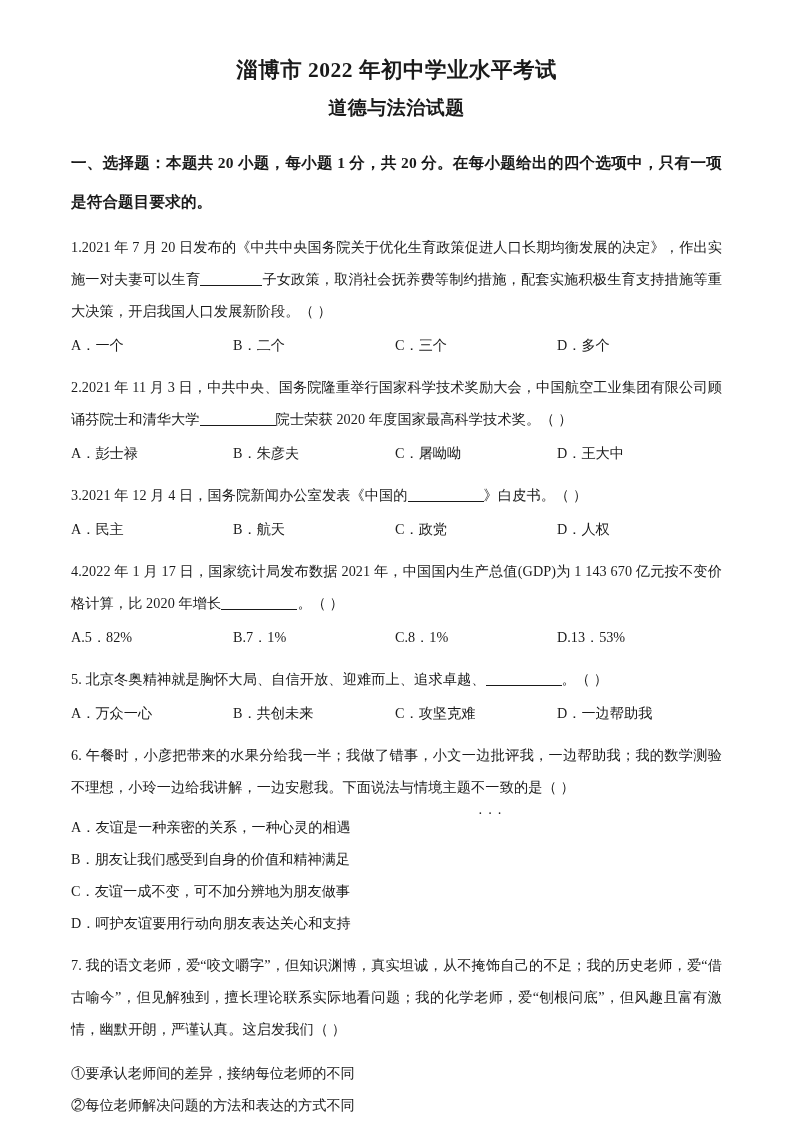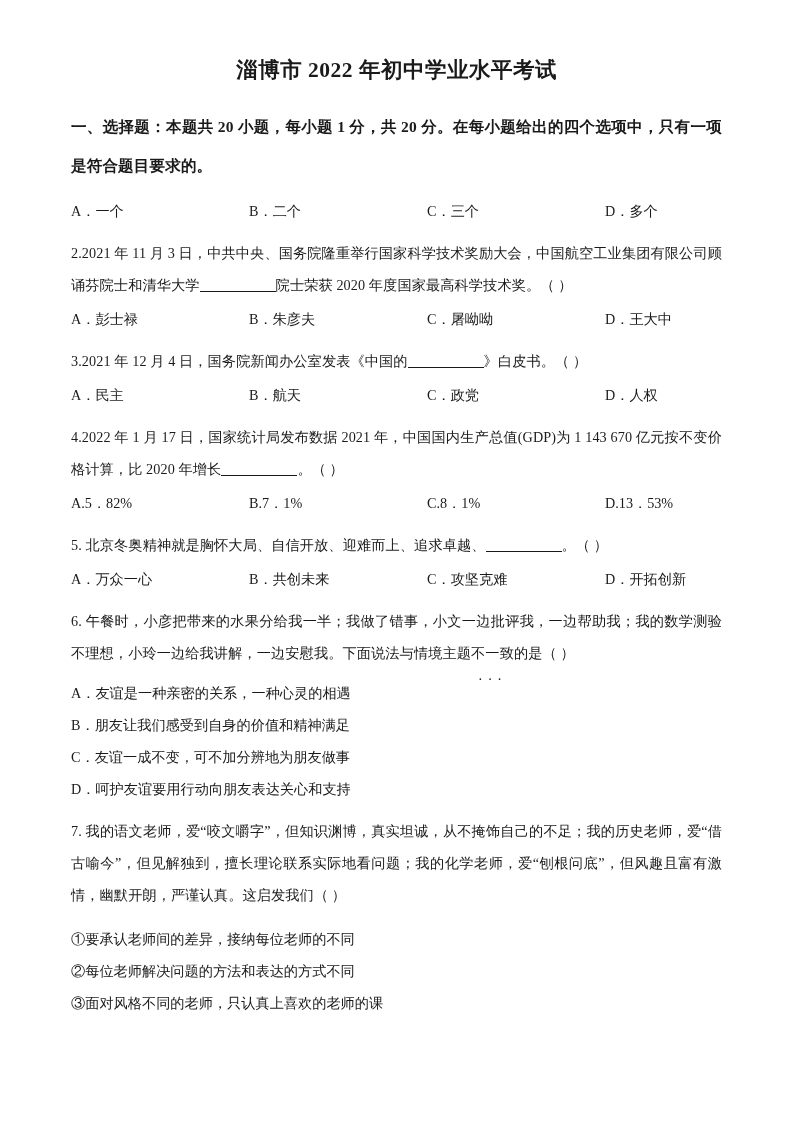--- a/index.html
+++ b/index.html
@@ -102,21 +102,20 @@
     line-height: 0;
     color: #1a1a1a;
   }
 
   
   .options-row {
     display: flex;
     font-size: 14.2px;
     line-height: 32px;
     margin-top: 2px;
-    gap: 16px;
   }
   .opt {
     width: 162px;
     flex: 0 0 162px;
     white-space: nowrap;
   }
   .opt:last-child { flex: 1 1 auto; }
 
   
   .options-stack {
@@ -137,25 +136,27 @@
   .stmt-line { white-space: nowrap; }
 </style>
 </head>
 <body>
 
 <div class="page">
   <div class="content">
 
     <div class="title-block">
       <div class="doc-title">淄博市 2022 年初中学业水平考试</div>
+      <div class="doc-subtitle">道德与法治试题</div>
     </div>
 
     <div class="section-instruction">一、选择题：本题共 20 小题，每小题 1 分，共 20 分。在每小题给出的四个选项中，只有一项是符合题目要求的。</div>
 
     <div class="question">
+      <div class="q-stem"><span>1.2021 年 7 月 20 日发布的《中共中央国务院关于优化生育政策促进人口长期均衡发展的决定》，作出实施一对夫妻可以生育</span><span class="blank-short"></span><span>子女政策，取消社会抚养费等制约措施，配套实施积极生育支持措施等重大决策，开启我国人口发展新阶段。（   ）</span></div>
       <div class="options-row">
         <div class="opt">A．一个</div>
         <div class="opt">B．二个</div>
         <div class="opt">C．三个</div>
         <div class="opt">D．多个</div>
       </div>
     </div>
 
     <div class="question">
       <div class="q-stem"><span>2.2021 年 11 月 3 日，中共中央、国务院隆重举行国家科学技术奖励大会，中国航空工业集团有限公司顾诵芬院士和清华大学</span><span class="blank-mid"></span><span>院士荣获 2020 年度国家最高科学技术奖。（   ）</span></div>
@@ -186,21 +187,21 @@
         <div class="opt">D.13．53%</div>
       </div>
     </div>
 
     <div class="question">
       <div class="q-stem"><span>5. 北京冬奥精神就是胸怀大局、自信开放、迎难而上、追求卓越、</span><span class="blank-mid"></span><span>。（   ）</span></div>
       <div class="options-row">
         <div class="opt">A．万众一心</div>
         <div class="opt">B．共创未来</div>
         <div class="opt">C．攻坚克难</div>
-        <div class="opt">D．开拓创新</div>
+        <div class="opt">D．一边帮助我</div>
       </div>
     </div>
 
     <div class="question">
       <div class="q-stem"><span>6. 午餐时，小彦把带来的水果分给我一半；我做了错事，小文一边批评我，一边帮助我；我的数学测验不理想，小玲一边给我讲解，一边安慰我。下面说法与情境主题</span><span class="emph-dots">不一致</span><span>的是（   ）</span></div>
       <div class="options-stack">
         <div class="opt-line">A．友谊是一种亲密的关系，一种心灵的相遇</div>
         <div class="opt-line">B．朋友让我们感受到自身的价值和精神满足</div>
         <div class="opt-line">C．友谊一成不变，可不加分辨地为朋友做事</div>
         <div class="opt-line">D．呵护友谊要用行动向朋友表达关心和支持</div>

